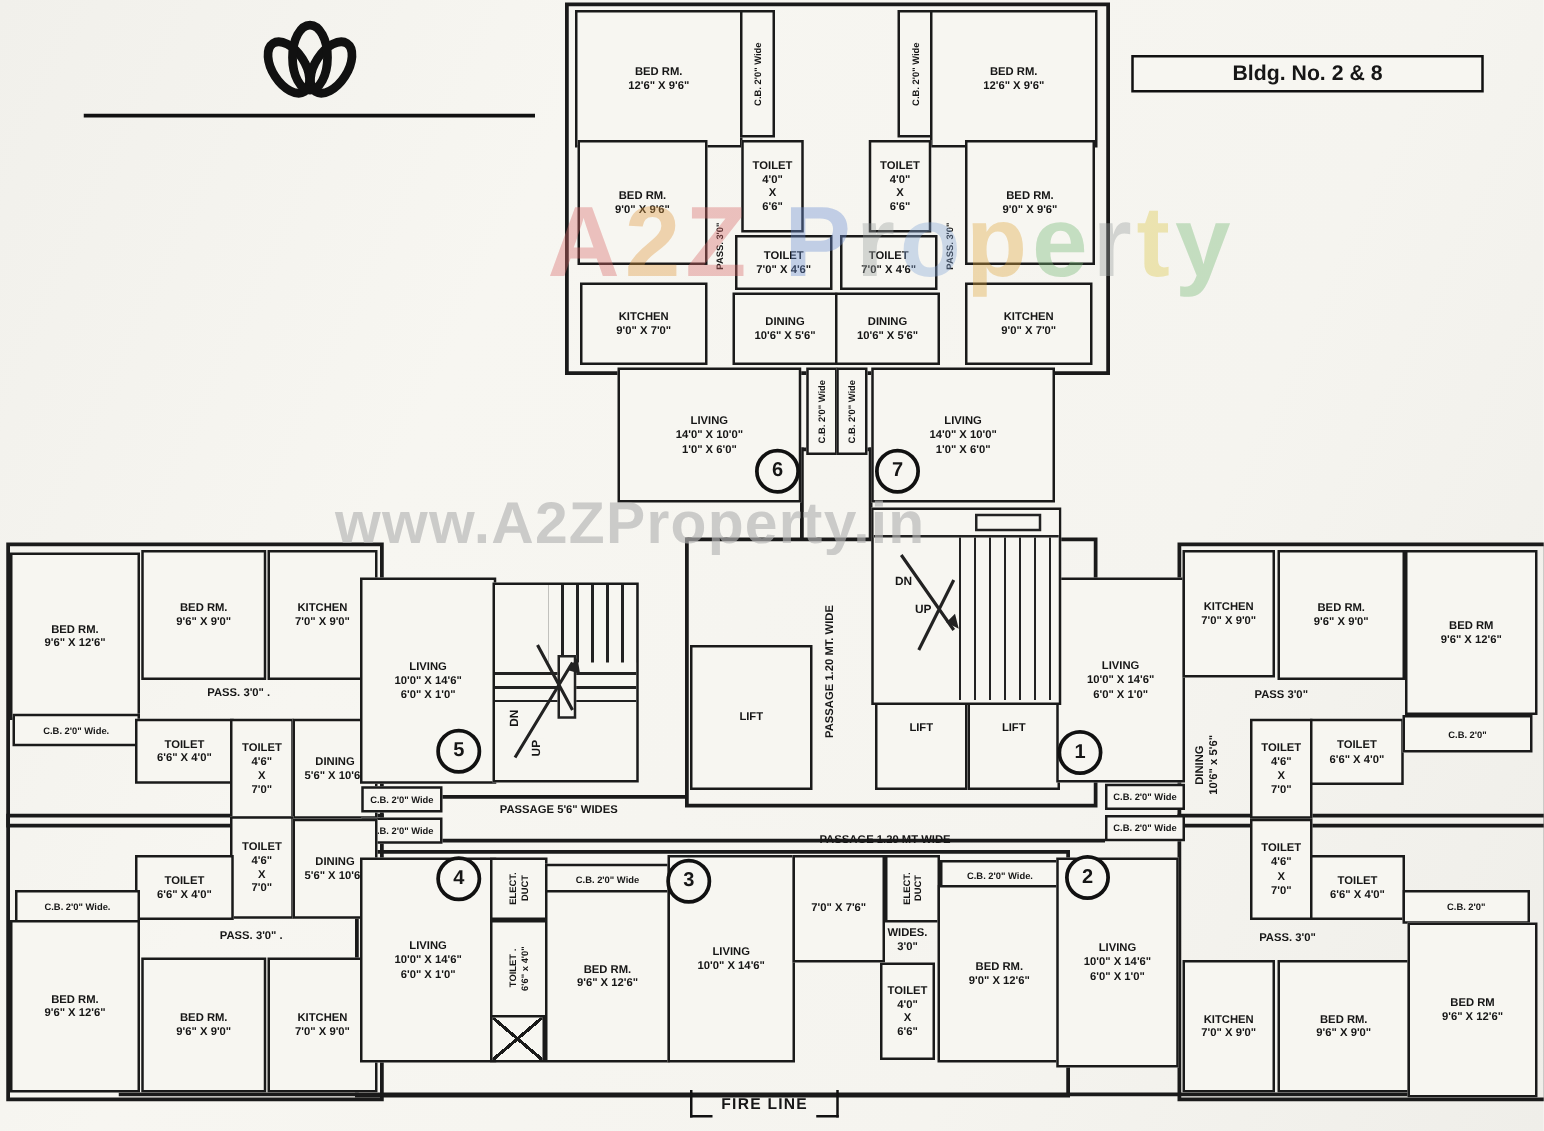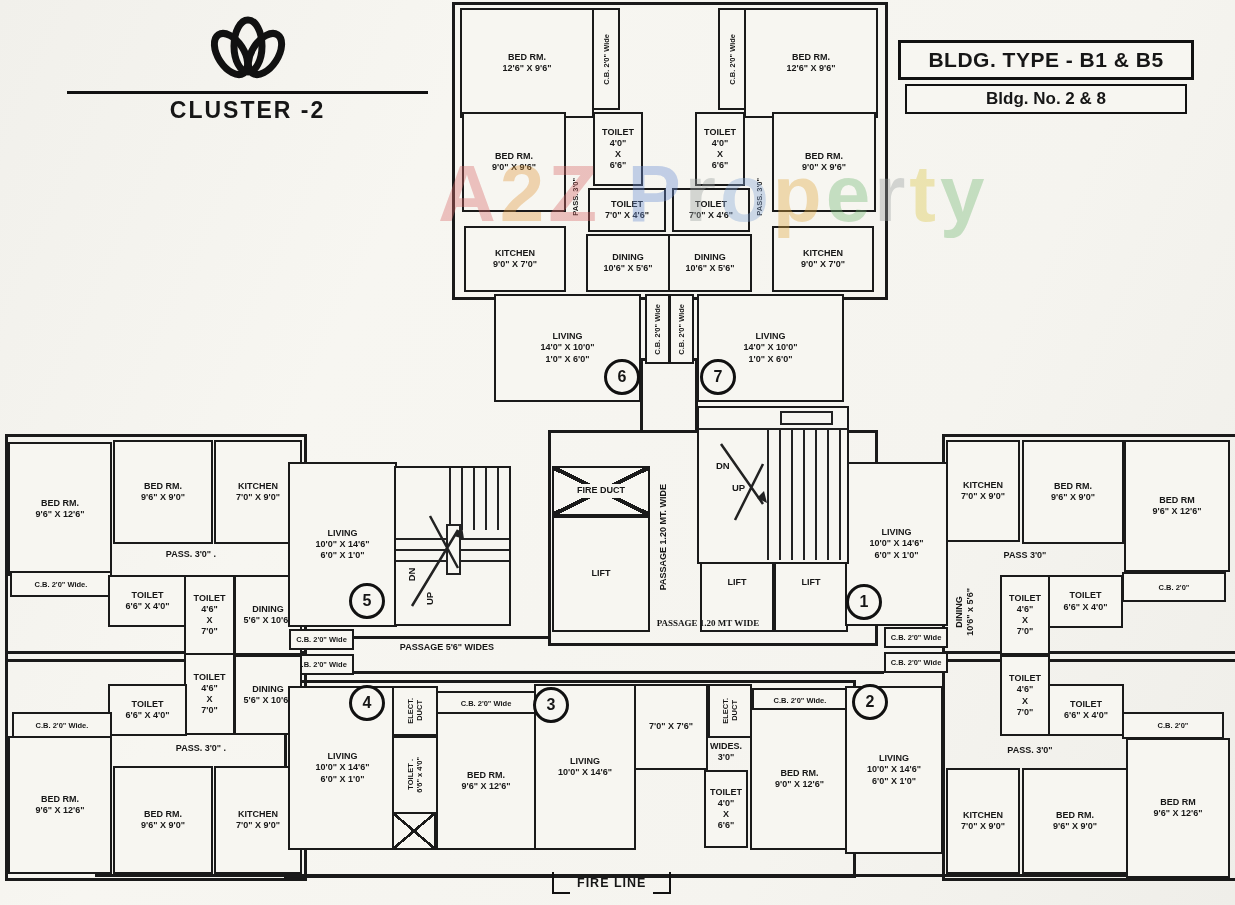--- a/index.html
+++ b/index.html
@@ -61,25 +61,23 @@
 
   <div class="logo">
     <svg width="110" height="80" viewBox="0 0 110 80">
       <g fill="none" stroke="#111" stroke-width="7">
         <ellipse cx="38" cy="46" rx="13" ry="23" transform="rotate(-33 38 46)"></ellipse>
         <ellipse cx="72" cy="46" rx="13" ry="23" transform="rotate(33 72 46)"></ellipse>
         <ellipse cx="55" cy="38" rx="14" ry="26"></ellipse>
       </g>
     </svg>
     <div class="logo-rule"></div>
-    <div class="logo-sub">CLUSTER -2</div>
   </div>
 
   <div class="tb">
-    <div class="tb1">BLDG. TYPE - B1 &amp; B5</div>
     <div class="tb2">Bldg. No. 2 &amp; 8</div>
   </div>
 
   <div id="plan">
       <div class="wrect" style="left: 452px; top: 2px; width: 430px; height: 292px;"></div>
       <div class="wrect" style="left: 5px; top: 434px; width: 296px; height: 222px;"></div>
       <div class="wrect" style="left: 5px; top: 651px; width: 296px; height: 224px;"></div>
       <div class="wrect" style="left: 942px; top: 434px; width: 290px; height: 222px;"></div>
       <div class="wrect" style="left: 942px; top: 651px; width: 290px; height: 224px;"></div>
       <div class="wrect" style="left: 284px; top: 680px; width: 566px; height: 192px;"></div>
@@ -203,25 +201,20 @@
       <div class="room v sm" style="left: 645px; top: 294px; width: 21px; height: 66px;">
         <div class="lines">
           <div>C.B. 2'0" Wide</div>
         </div>
       </div>
       <div class="room v sm" style="left: 669px; top: 294px; width: 21px; height: 66px;">
         <div class="lines">
           <div>C.B. 2'0" Wide</div>
         </div>
       </div>
-      <div class="room cross" style="left: 552px; top: 466px; width: 94px; height: 46px;">
-        <div class="lines">
-          <div>FIRE DUCT</div>
-        </div>
-      </div>
       <div class="room" style="left: 552px; top: 516px; width: 94px; height: 112px;">
         <div class="lines">
           <div>LIFT</div>
         </div>
       </div>
       <div class="room v nb" style="left: 650px; top: 442px; width: 28px; height: 190px;">
         <div class="lines">
           <div>PASSAGE 1.20 MT. WIDE</div>
         </div>
       </div>
@@ -233,21 +226,21 @@
       <div class="room" style="left: 774px; top: 534px; width: 70px; height: 94px;">
         <div class="lines">
           <div>LIFT</div>
         </div>
       </div>
       <div class="room nb" style="left: 348px; top: 640px; width: 198px; height: 16px;">
         <div class="lines">
           <div>PASSAGE 5'6" WIDES</div>
         </div>
       </div>
-      <div class="room nb" style="left: 602px; top: 616px; width: 212px; height: 16px; font-family: Liberation Serif, serif;">
+      <div class="room nb" style="left: 602px; top: 664px; width: 212px; height: 16px;">
         <div class="lines">
           <div>PASSAGE 1.20 MT WIDE</div>
         </div>
       </div>
       <div class="room" style="left: 8px; top: 442px; width: 100px; height: 130px;">
         <div class="lines">
           <div>BED RM.</div>
           <div>9'6" X 12'6"</div>
         </div>
       </div>
@@ -571,20 +564,21 @@
       <div class="ucircle" style="left: 621px; top: 376px;">6</div>
       <div class="ucircle" style="left: 717px; top: 376px;">7</div>
       <div class="ucircle" style="left: 366px; top: 600px;">5</div>
       <div class="ucircle" style="left: 863px; top: 601px;">1</div>
       <div class="ucircle" style="left: 366px; top: 702px;">4</div>
       <div class="ucircle" style="left: 550px; top: 704px;">3</div>
       <div class="ucircle" style="left: 869px; top: 701px;">2</div>
     </div>
 
   <div class="wm-top" id="wmtop"><span style="color: rgb(217, 106, 106);">A</span><span style="color: rgb(224, 154, 64);">2</span><span style="color: rgb(217, 106, 106);">Z</span><span style="color: rgb(153, 153, 153);"> </span><span style="color: rgb(108, 143, 212);">P</span><span style="color: rgb(154, 160, 160);">r</span><span style="color: rgb(134, 168, 216);">o</span><span style="color: rgb(224, 168, 64);">p</span><span style="color: rgb(116, 184, 116);">e</span><span style="color: rgb(154, 160, 160);">r</span><span style="color: rgb(221, 200, 74);">t</span><span style="color: rgb(116, 184, 116);">y</span></div>
+  <div class="wm-mid">www.A2ZProperty.in</div>
 
   <div class="shopline">
     <span class="sl-l"></span>
     <span class="txt">FIRE LINE</span>
     <span class="sl-r"></span>
   </div>
 
 </div>
 
 </body></html>

